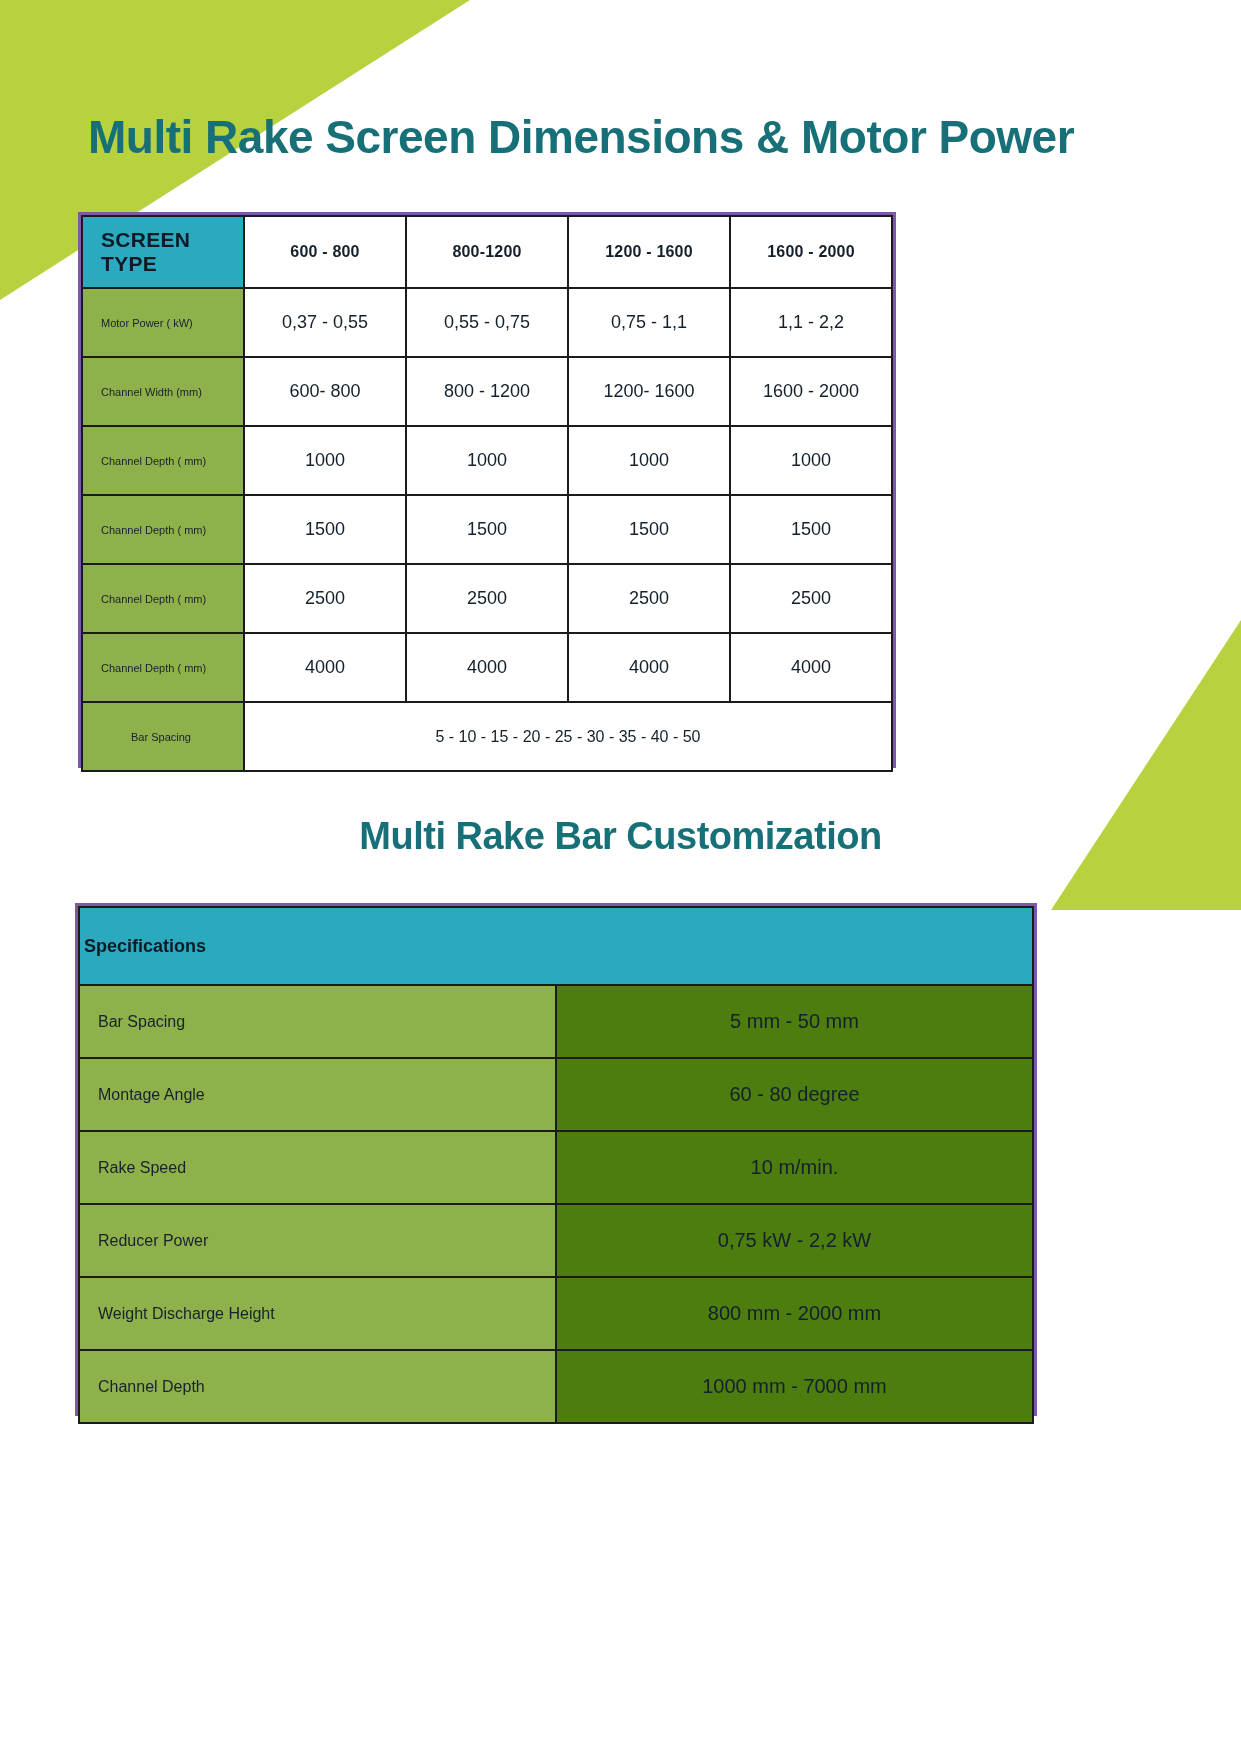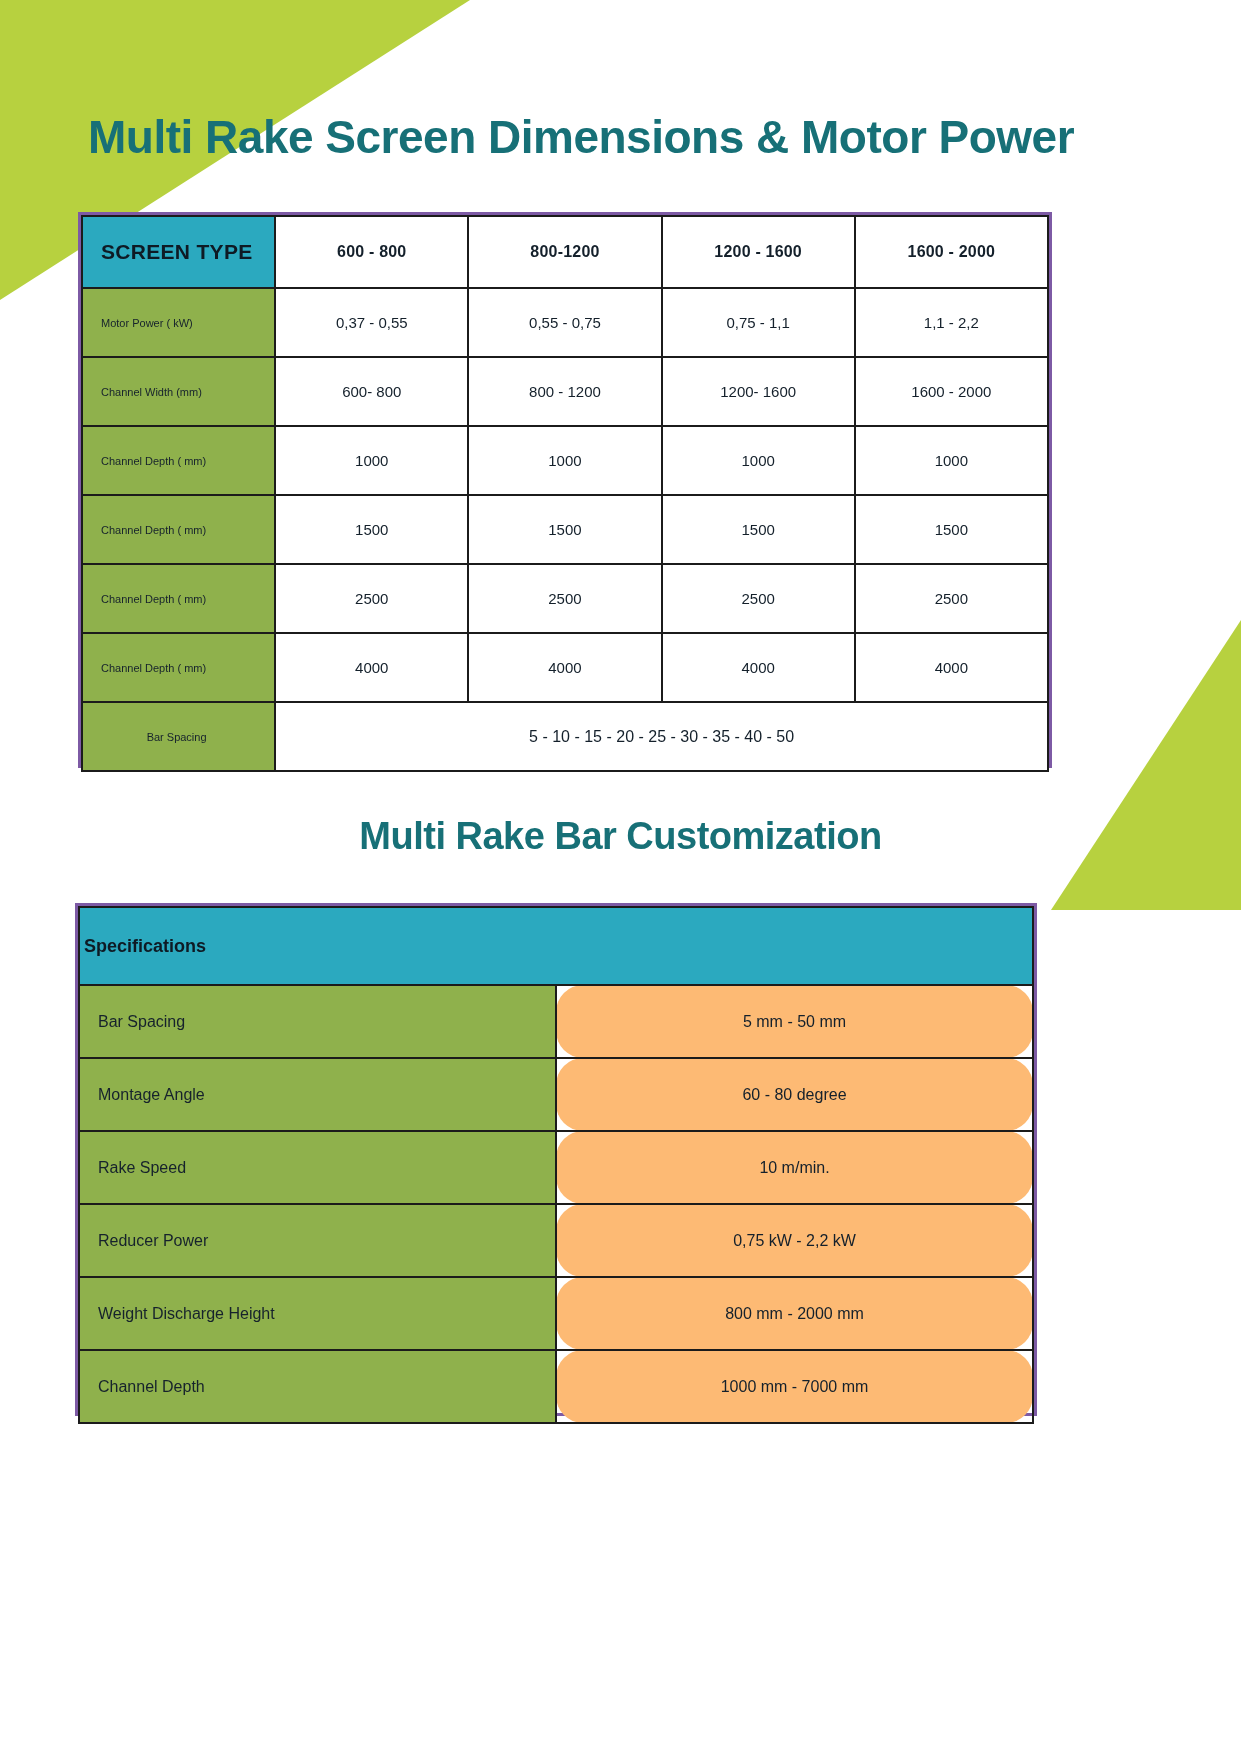--- a/index.html
+++ b/index.html
@@ -83,21 +83,21 @@
     color: #14202b;
     font-size: 15px;
     font-weight: normal;
     padding: 0 4px;
   }
 
   
   #table-1 {
     left: 78px;
     top: 212px;
-    width: 974px;
+    width: 818px;
     height: 556px;
   }
   #table-1 table { height: 100%; }
   #table-1 .lbl {
     background: #8fb14c;
     text-align: left;
     padding-left: 18px;
     font-size: 11px;
     color: #16222c;
   }
@@ -109,21 +109,21 @@
     font-weight: bold;
     letter-spacing: 0.3px;
     color: #0e1a24;
   }
   #table-1 .colhead {
     font-size: 16px;
     font-weight: bold;
     background: #ffffff;
     letter-spacing: 0.2px;
   }
-  #table-1 .val { background: #ffffff; font-size: 15px; }
+  #table-1 .val { background: #ffffff; font-size: 18px; }
   #table-1 tr.hrow { height: 72px; }
   #table-1 tr.drow { height: 69px; }
   #table-1 .spacing-val { font-size: 16px; }
 
   
   #table-2 {
     left: 75px;
     top: 903px;
     width: 962px;
     height: 513px;
@@ -140,23 +140,22 @@
   }
   #table-2 .lbl {
     background: #8fb14c;
     text-align: left;
     padding-left: 18px;
     font-size: 16px;
     color: #16222c;
     width: 480px;
   }
   #table-2 .val {
-    background: #fdba74;
-    font-size: 16px;
-    border-radius: 27px;
+    background: #4d7c0f;
+    font-size: 20px;
   }
   #table-2 tr.drow { height: 73px; }
 </style>
 </head>
 <body>
 
 <div class="deco-top-left"></div>
 <div class="deco-right"></div>
 
 <h1 class="title" id="title-1">Multi Rake Screen Dimensions &amp; Motor Power</h1>

